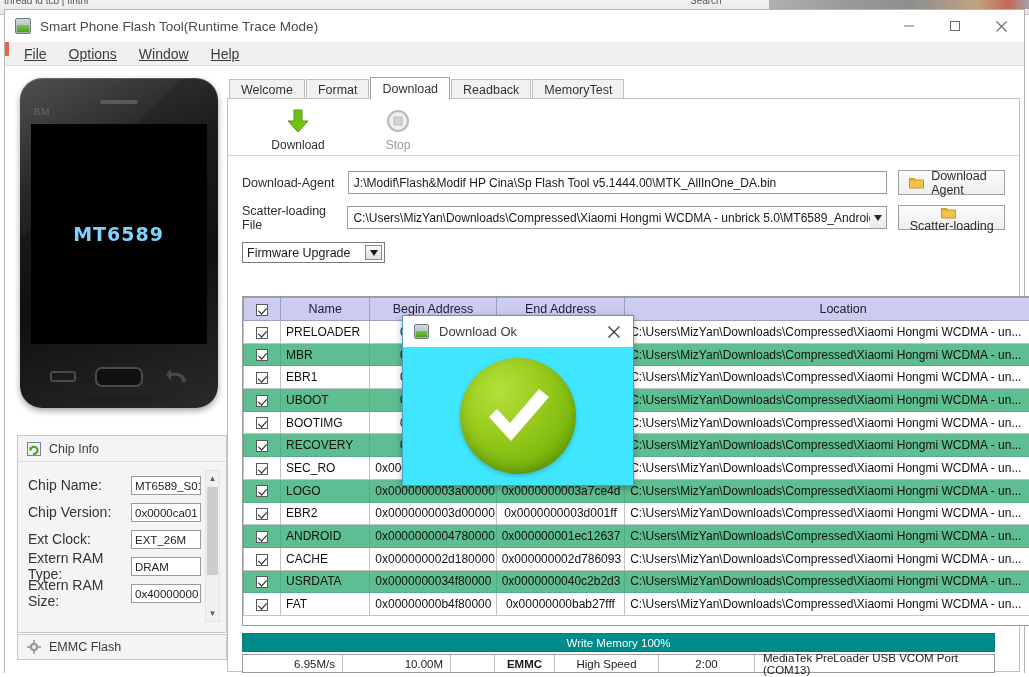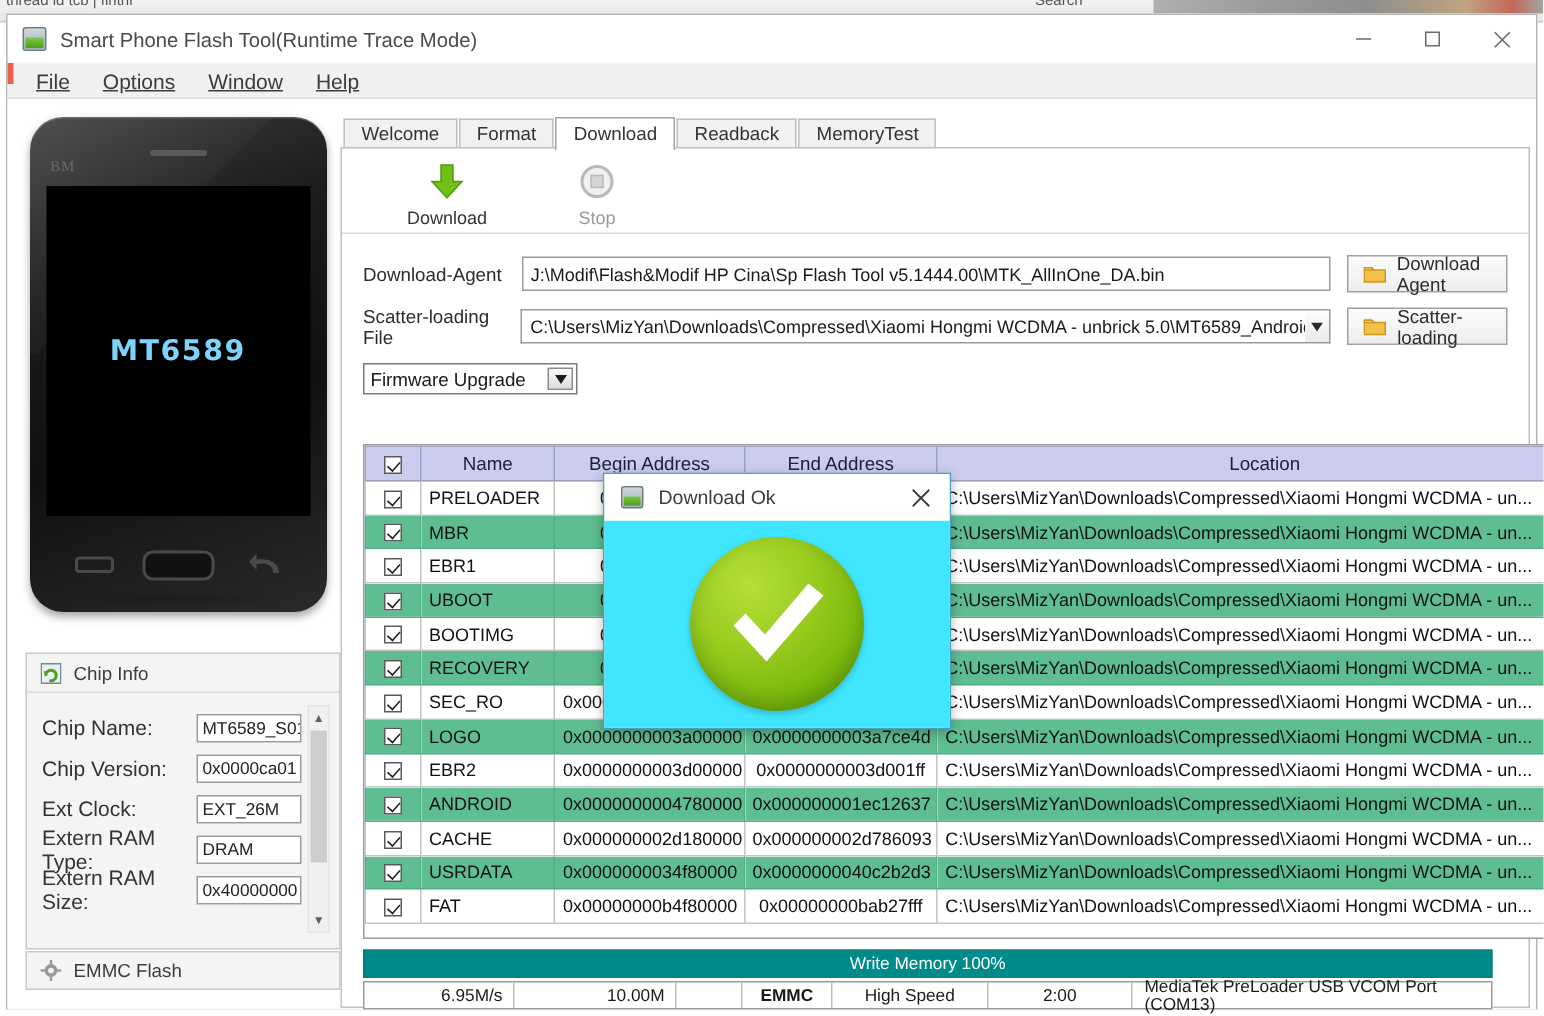--- a/index.html
+++ b/index.html
@@ -160,21 +160,21 @@
     position:absolute; left:6px; top:556px; width:210px; height:26px;
     border:1px solid #c9c9c9; background:#f4f4f4;
     display:flex; align-items:center; padding-left:9px;
   }
   .gear { width:14px; height:14px; margin-right:8px; }
 
   
   .right-panel { position:absolute; left:222px; top:12px; width:793px; height:595px; }
 
   
-  .tabstrip { position:relative; height:21px; display:flex; align-items:center; padding-left:2px; }
+  .tabstrip { position:relative; height:21px; display:flex; align-items:flex-end; padding-left:2px; }
   .tab {
     height:20px; padding:0 11px; font-size:12.5px; color:#333;
     background:#f1f1f1; border:1px solid #bfbfbf; border-bottom:none;
     display:flex; align-items:center; margin-right:1px;
   }
   .tab.active { background:#ffffff; height:22px; border-color:#a0a0a0; position:relative; z-index:3; }
 
   .tab-panel {
     position:relative; height:574px; border:1px solid #bfbfbf; background:#ffffff;
     margin-top:-1px;
@@ -475,21 +475,21 @@
             <div class="frow">
               <div class="flabel" style="width:106px">Scatter-loading File</div>
               <div class="combo-wrap">
                 <div class="ftext" style="width:523px; border-right:none;">C:\Users\MizYan\Downloads\Compressed\Xiaomi Hongmi WCDMA - unbrick 5.0\MT6589_Android_scatter_emm</div>
                 <div class="combo-arrow">
                   <svg width="8" height="6" viewBox="0 0 8 6">
                       <path d="M0 0 L8 0 L4 6 Z" fill="#2a2a2a"></path>
                     </svg>
                 </div>
               </div>
-              <div class="fbtn" style="margin-left:11px; width:107px;">
+              <div class="fbtn" style="margin-left:11px; width:107px;flex-direction:column;">
                 <span class="folder">
                   <svg width="15" height="13" viewBox="0 0 15 13">
                     <path d="M0.5 2.5 L5.5 2.5 L6.8 4 L14.5 4 L14.5 12 L0.5 12 Z" fill="#f2c14a" stroke="#c79a1f"></path>
                     <path d="M0.5 2.5 L5.5 2.5 L6.8 4 L0.5 4 Z" fill="#f7d77e" stroke="#c79a1f"></path>
                   </svg>
                 </span>
                 <span>Scatter-loading</span>
               </div>
             </div>
 

